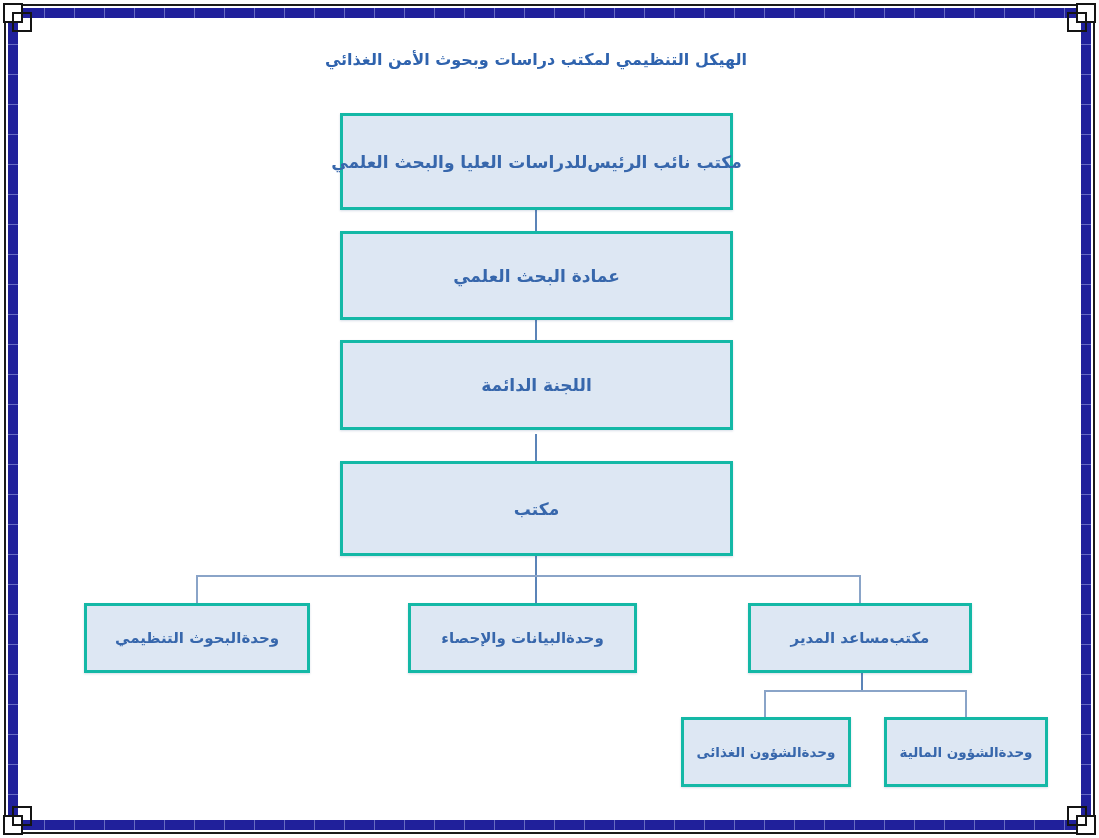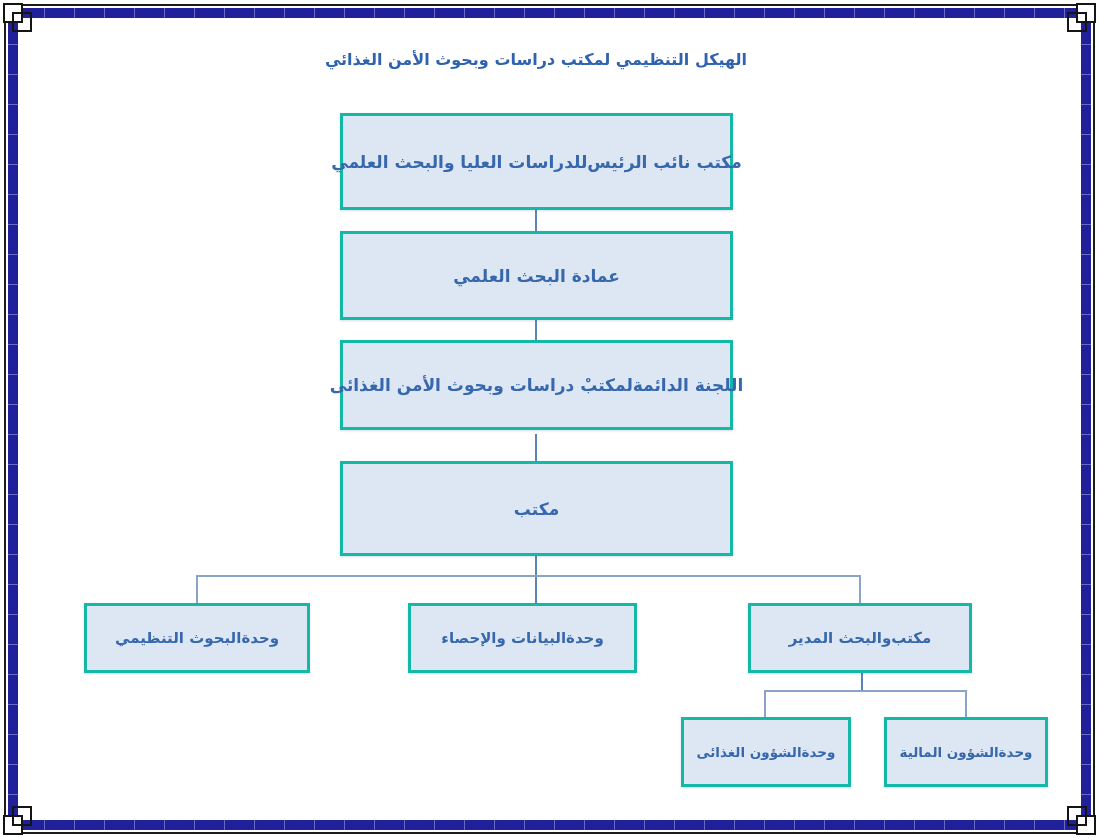--- a/index.html
+++ b/index.html
@@ -113,40 +113,39 @@
     <div class="nline">مكتب نائب الرئيس</div>
     <div class="nline">للدراسات العليا والبحث العلمي</div>
   </div>
 
   <div class="node lv b2">
     <div class="nline">عمادة البحث العلمي</div>
   </div>
 
   <div class="node lv b3">
     <div class="nline">اللجنة الدائمة</div>
-    <div class="nline">لمكتبْ دراسات وبحوث الأمن الغذائى</div>
   </div>
 
   <div class="node lv b4">
     <div class="nline">مكتب</div>
   </div>
 
   <div class="node unit u1">
     <div class="nline">وحدة</div>
     <div class="nline">البحوث التنظيمي</div>
   </div>
 
   <div class="node unit u2">
     <div class="nline">وحدة</div>
     <div class="nline">البيانات والإحصاء</div>
   </div>
 
   <div class="node unit u3">
     <div class="nline">مكتب</div>
-    <div class="nline">والبحث المدير</div>
+    <div class="nline">مساعد المدير</div>
   </div>
 
   <div class="node sub a1">
     <div class="nline">وحدة</div>
     <div class="nline">الشؤون الغذائى</div>
   </div>
 
   <div class="node sub a2">
     <div class="nline">وحدة</div>
     <div class="nline">الشؤون المالية</div>

